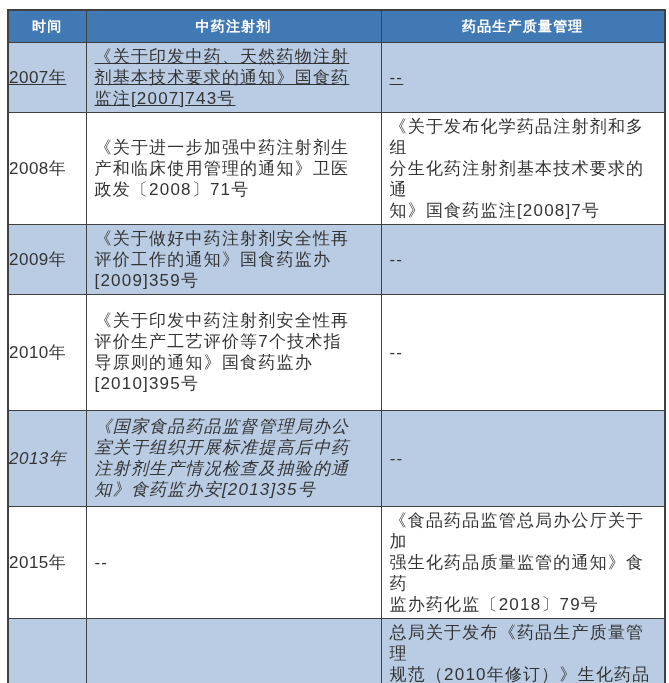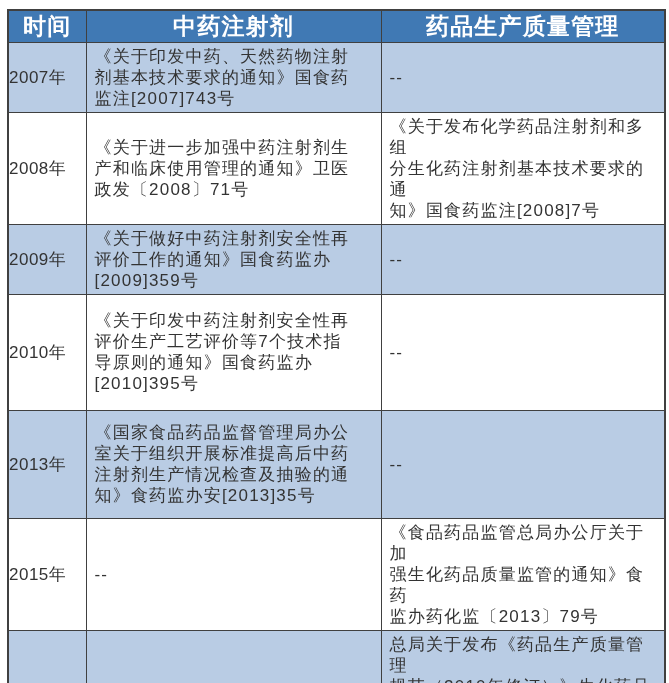--- a/index.html
+++ b/index.html
@@ -34,39 +34,39 @@
     font-size:17px;
     line-height:21px;
     letter-spacing:1.2px;
   }
   thead th{
     background:var(--header-bg);
     color:var(--header-text);
     font-weight:bold;
     text-align:center;
     height:32px;
-    font-size:23px;
+    font-size:14px;
   }
   tbody th.year-cell{
     text-align:left;
     font-weight:normal;
     letter-spacing:0.5px;
   }
   tbody td.text-cell{
     text-align:left;
     padding:3px 8px;
     white-space:pre-line;
   }
   tr.alt th,tr.alt td{background:var(--row-alt-bg);}
   tr.plain th,tr.plain td{background:var(--row-bg);}
-  tr.r-2007 th,tr.r-2007 td{height:58px;}
+  tr.r-2007 th,tr.r-2007 td{height:58px;text-decoration:underline;}
   tr.r-2008 th,tr.r-2008 td{height:77px;}
   tr.r-2009 th,tr.r-2009 td{height:65px;}
   tr.r-2010 th,tr.r-2010 td{height:116px;}
-  tr.r-2013 th,tr.r-2013 td{height:108px;}
+  tr.r-2013 th,tr.r-2013 td{height:96px;font-style:italic;}
   tr.r-2015 th,tr.r-2015 td{height:79px;}
   tr.r-2017 th,tr.r-2017 td{height:137px;}
 </style>
 </head>
 <body>
 
 <div class="table-wrap">
   <table>
     <colgroup>
       <col class="c-year">
@@ -118,21 +118,21 @@
 室关于组织开展标准提高后中药
 注射剂生产情况检查及抽验的通
 知》食药监办安[2013]35号</td>
         <td class="text-cell">--</td>
       </tr>
       <tr class="plain r-2015">
         <th class="year-cell">2015年</th>
         <td class="text-cell">--</td>
         <td class="text-cell">《食品药品监管总局办公厅关于加
 强生化药品质量监管的通知》食药
-监办药化监〔2013〕79号</td>
+监办药化监〔2018〕79号</td>
       </tr>
       <tr class="alt r-2017">
         <th class="year-cell">2017年</th>
         <td class="text-cell">--</td>
         <td class="text-cell">总局关于发布《药品生产质量管理
 规范（2010年修订）》生化药品附
 录的公告（2017年第29号）；
 《总局办公厅关于开展生化药品专
 项检查的通知》食药监办药化监
 〔2017〕135号</td>

